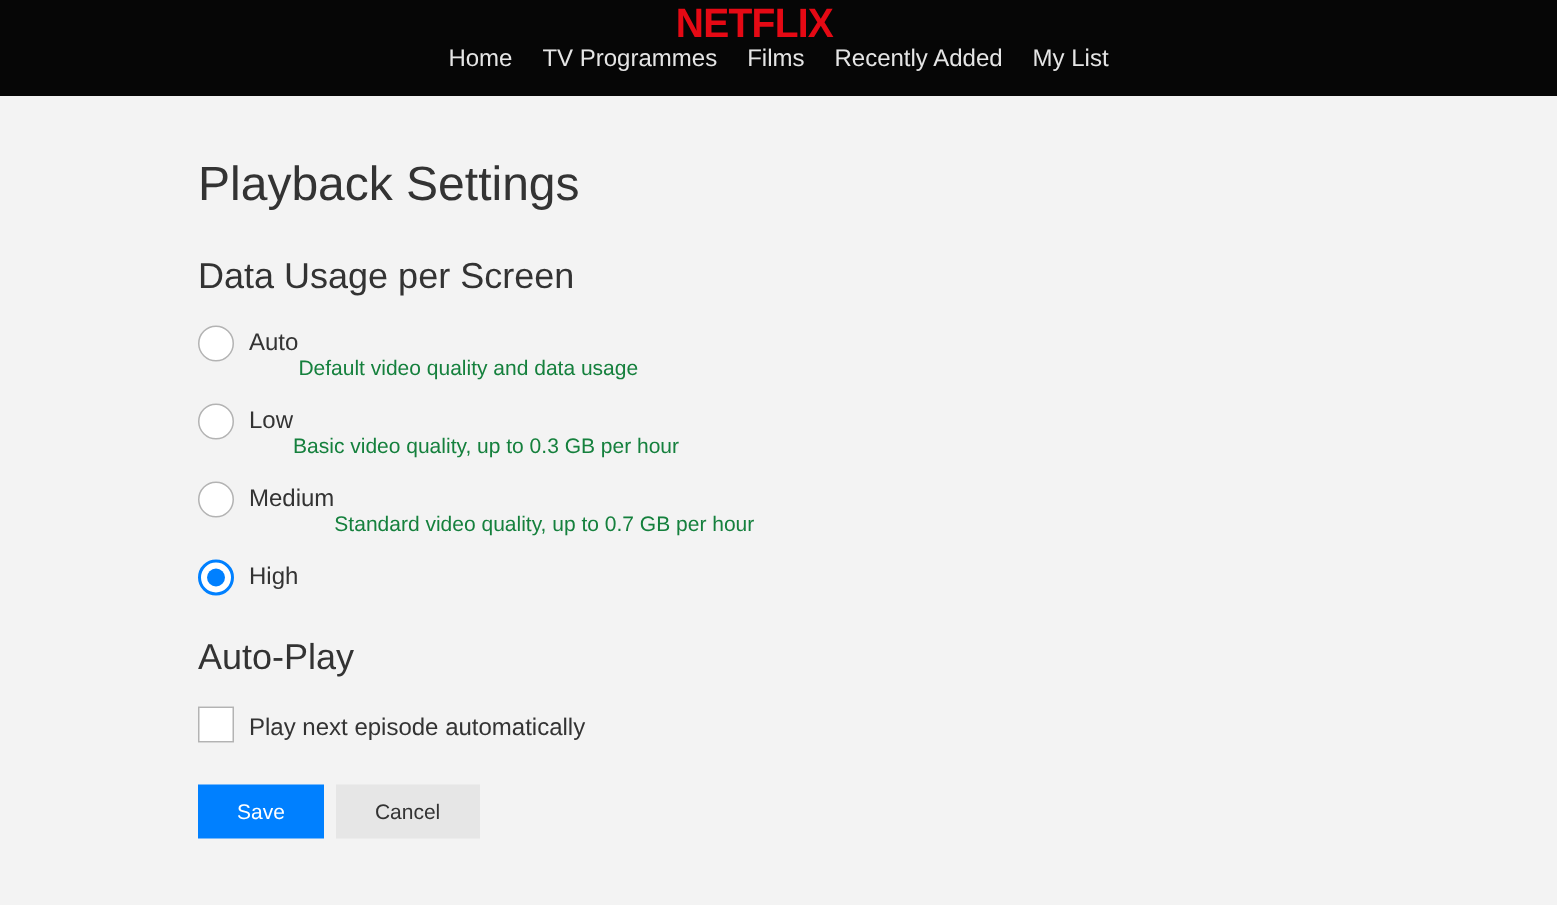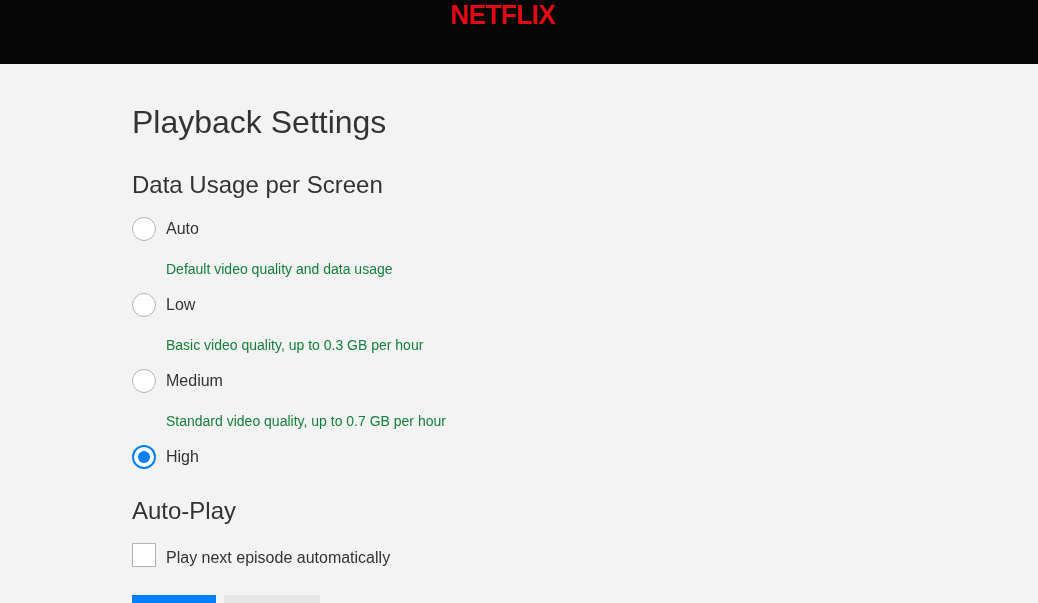--- a/index.html
+++ b/index.html
@@ -81,21 +81,21 @@
       width: 12px;
       height: 12px;
       background: #0080ff;
       border-radius: 50%;
       top: 50%;
       left: 50%;
       transform: translate(-50%, -50%);
     }
     .radio-text {
       display: flex;
-      flex-direction: column;
+      flex-direction: row;
       justify-content: center;
     }
     .radio-label {
       font-size: 16px;
       color: #333;
       line-height: 24px;
     }
     .radio-desc {
       font-size: 14px;
       color: #15803d;
@@ -141,20 +141,27 @@
     .btn-secondary {
       background: #e6e6e6;
       color: #333;
     }
   </style>
 </head>
 <body>
 
 <div class="header">
   <div class="logo">NETFLIX</div>
+  <div class="nav">
+    <div class="nav-item">Home</div>
+    <div class="nav-item">TV Programmes</div>
+    <div class="nav-item">Films</div>
+    <div class="nav-item">Recently Added</div>
+    <div class="nav-item">My List</div>
+  </div>
 </div>
 
 <div class="content">
   <h1 class="page-title">Playback Settings</h1>
 
   <h2 class="section-title">Data Usage per Screen</h2>
 
   <div class="radio-option">
     <div class="radio-circle"></div>
     <div class="radio-text">

